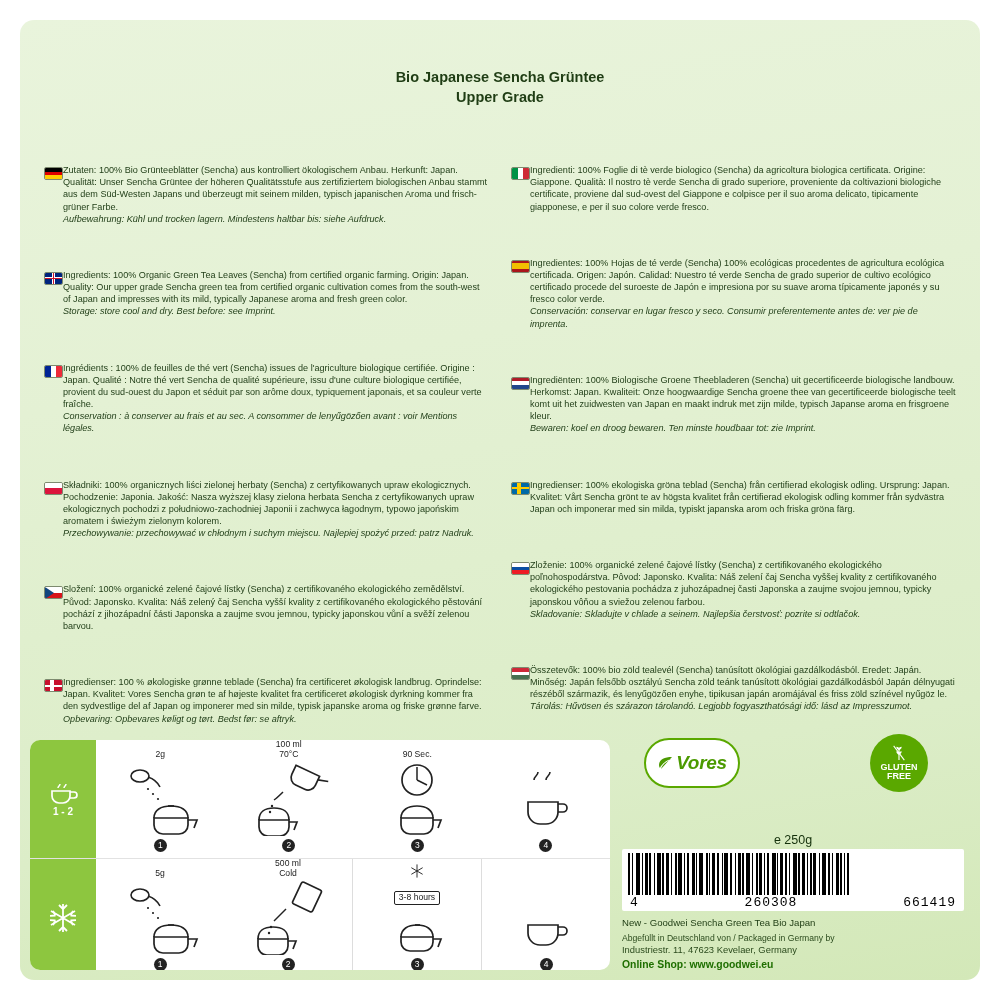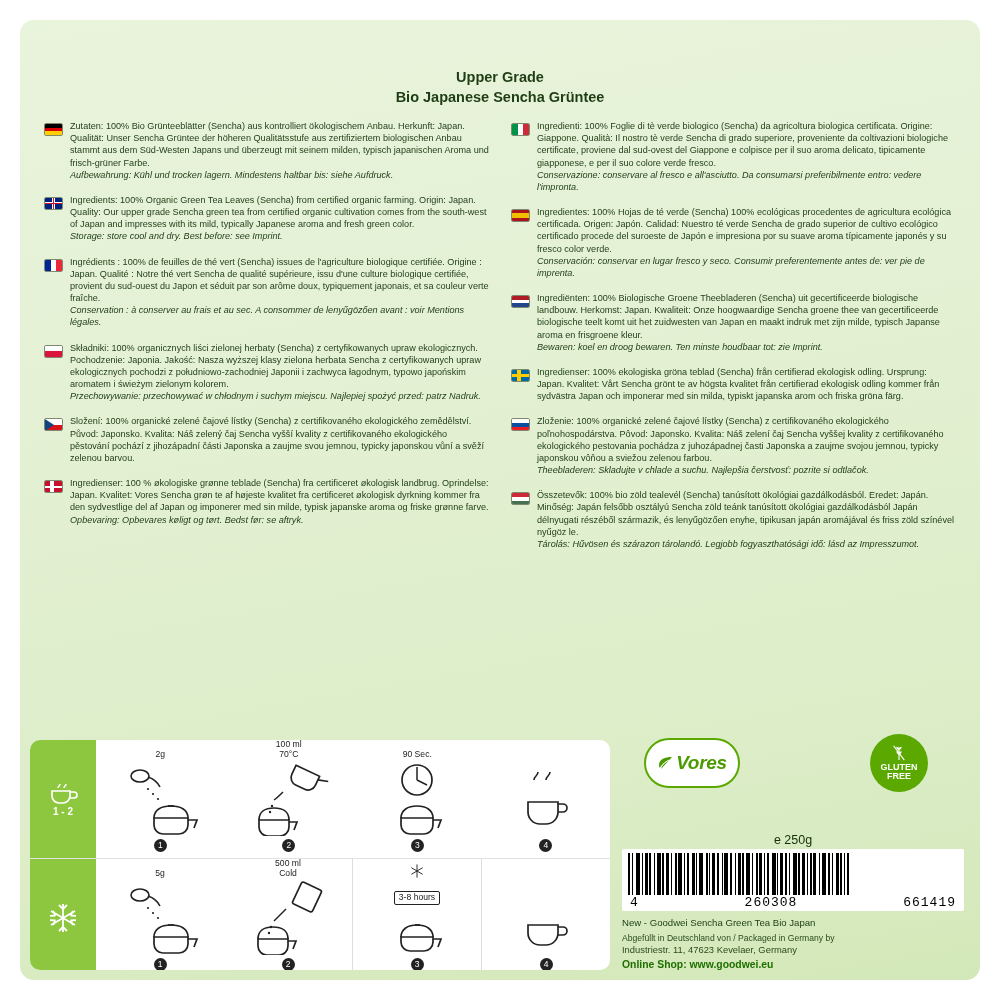--- a/index.html
+++ b/index.html
@@ -34,22 +34,23 @@
     position:absolute;
     left:24px; top:100px;
     width:912px;
     display:flex;
     gap:22px;
   }
   .col { width:445px; }
 
   .block {
     display:flex;
-    gap:7px;
+    gap:0;
     margin-bottom:13px;
+    margin-top:44px;
   }
   .flag {
     flex:0 0 auto;
     width:19px; height:13px;
     margin-top:3px;
     border:0.5px solid #7d8a6f;
     border-radius:2px;
     overflow:hidden;
     position:relative;
   }
@@ -228,22 +229,22 @@
   .addr { font-size:8.6px; line-height:1.3; margin-top:5px; color:#2a4a1c;}
   .addr .b { font-size:9.4px; }
   .shop { font-size:10.4px; font-weight:bold; color:#1f6f00; margin-top:3px;}
 </style>
 </head>
 <body>
 
 <div class="package">
 
   <div class="header">
+    <div>Bio Japanese Sencha Grüntee</div>
     <div>Upper Grade</div>
-    <div>Bio Japanese Sencha Grüntee</div>
   </div>
 
   <div class="cols">
 
     <div class="col">
 
       <div class="block">
         <span class="flag f-de">
             <i></i>
             <i></i>
@@ -327,21 +328,20 @@
 
       <div class="block">
         <span class="flag f-it">
             <i></i>
             <i></i>
             <i></i>
           </span>
         <div class="txt">
           <span>Ingredienti: 100% Foglie di tè verde biologico (Sencha) da agricoltura biologica certificata. Origine: Giappone.</span>
           <span>Qualità: Il nostro tè verde Sencha di grado superiore, proveniente da coltivazioni biologiche certificate, proviene dal sud-ovest del Giappone e colpisce per il suo aroma delicato, tipicamente giapponese, e per il suo colore verde fresco.</span>
-          <span class="it">Conservazione: conservare al fresco e all'asciutto. Da consumarsi preferibilmente entro: vedere l'impronta.</span>
         </div>
       </div>
 
       <div class="block">
         <span class="flag f-es">
             <i></i>
             <i></i>
             <i></i>
           </span>
         <div class="txt">
@@ -378,21 +378,21 @@
 
       <div class="block">
         <span class="flag f-sk">
             <i></i>
             <i></i>
             <i></i>
           </span>
         <div class="txt">
           <span>Zloženie: 100% organické zelené čajové lístky (Sencha) z certifikovaného ekologického poľnohospodárstva. Pôvod: Japonsko.</span>
           <span>Kvalita: Náš zelení čaj Sencha vyššej kvality z certifikovaného ekologického pestovania pochádza z juhozápadnej časti Japonska a zaujme svojou jemnou, typicky japonskou vôňou a sviežou zelenou farbou.</span>
-          <span class="it">Theebladeren: Skladujte v chlade a suchu. Najlepšia čerstvosť: pozrite si odtlačok.</span>
+          <span class="it">Skladovanie: Skladujte v chlade a seinem. Najlepšia čerstvosť: pozrite si odtlačok.</span>
         </div>
       </div>
 
       <div class="block">
         <span class="flag f-hu">
             <i></i>
             <i></i>
             <i></i>
           </span>
         <div class="txt">

